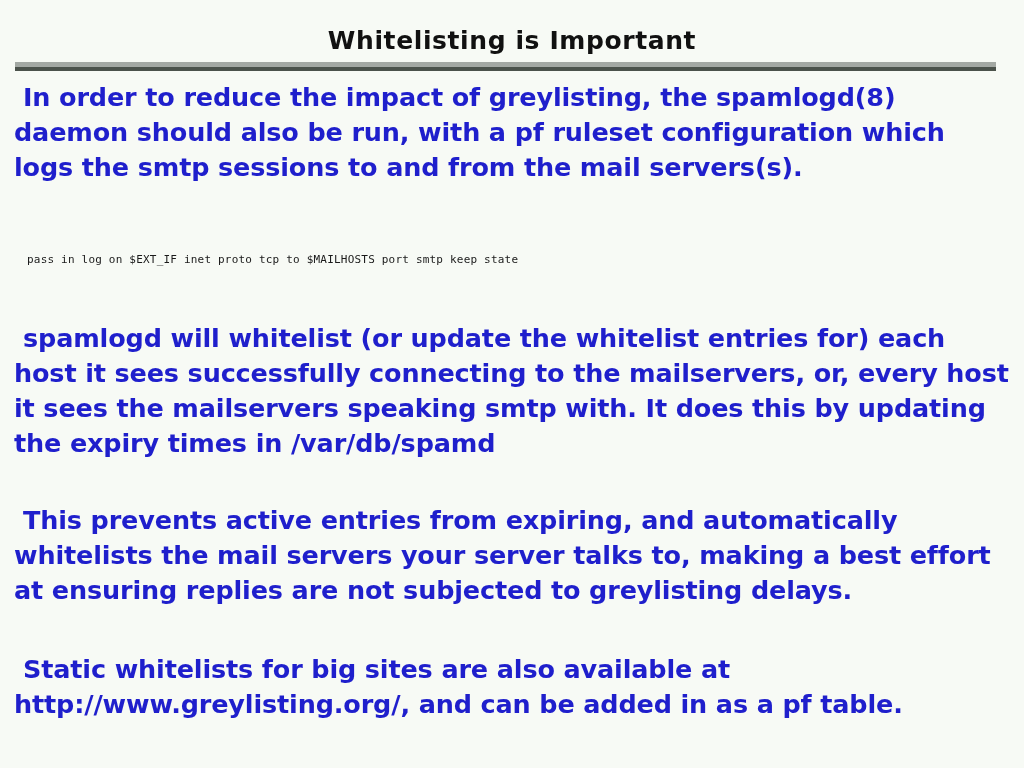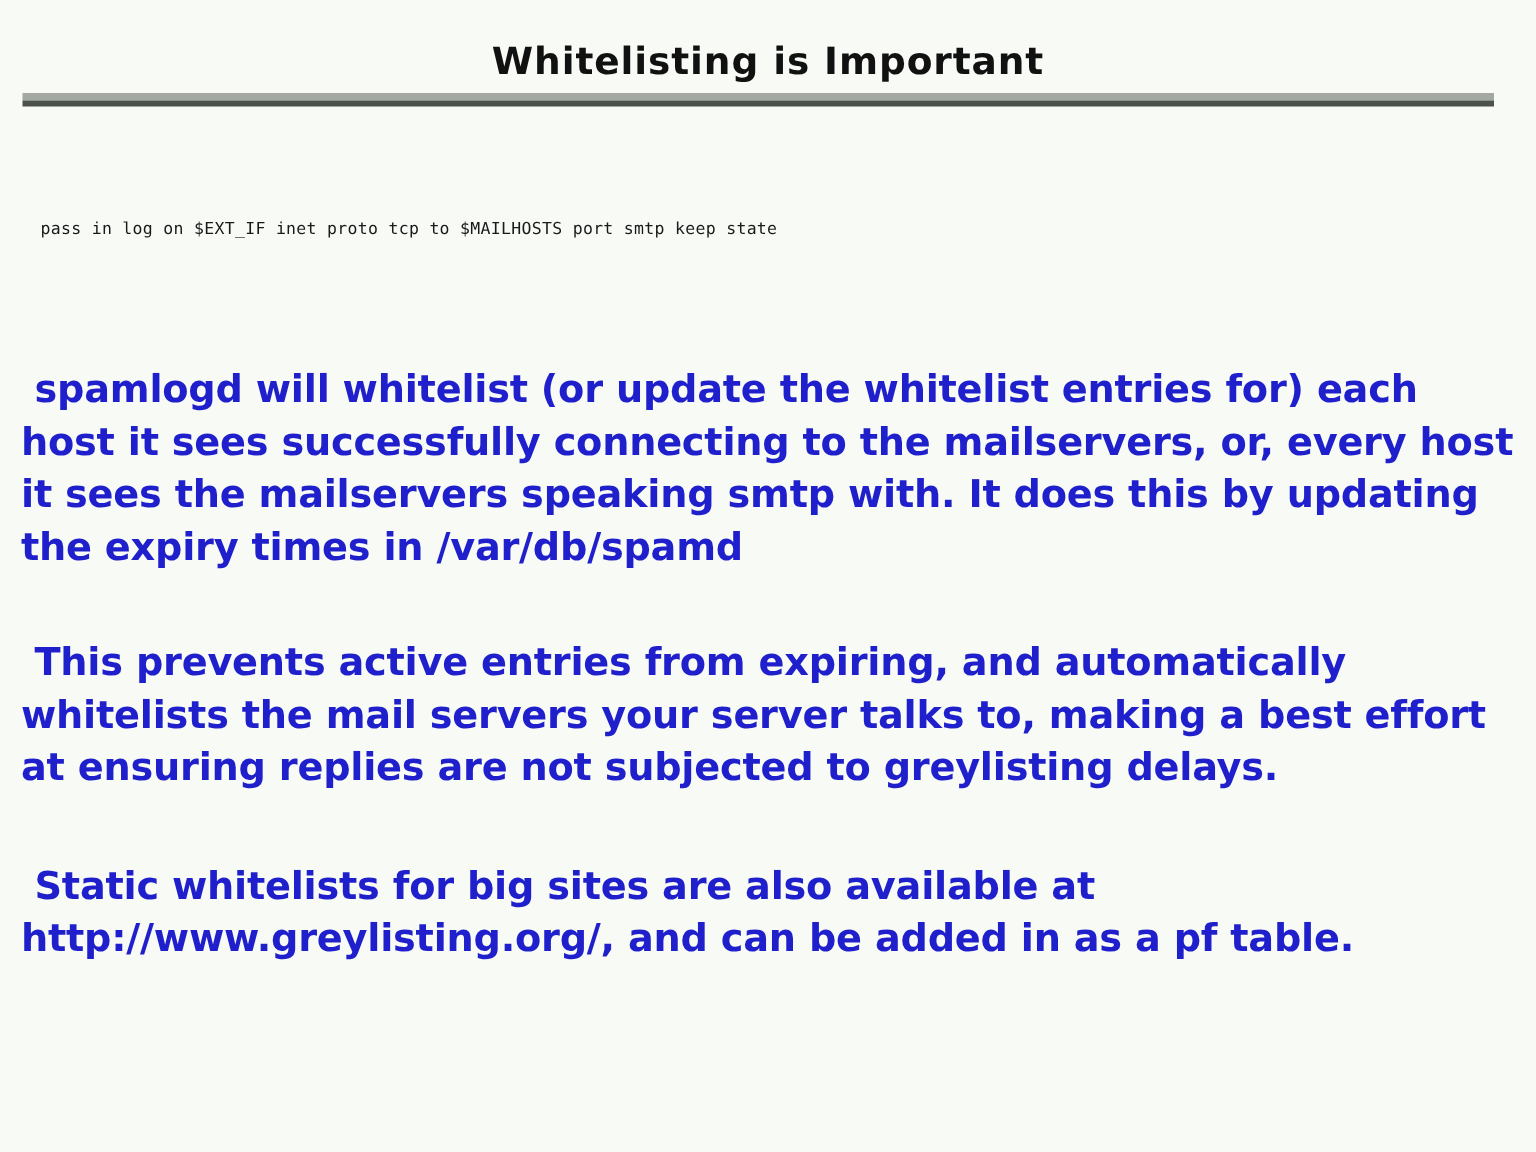--- a/index.html
+++ b/index.html
@@ -69,21 +69,21 @@
     font-weight: bold;
     font-size: 25.5px;
     line-height: 35px;
     letter-spacing: -0.15px;
     text-indent: 9px;
     margin: 0;
     white-space: pre-wrap;
   }
 
   .para-1 { margin-top: 2px; }
-  .para-2 { margin-top: 45px; }
+  .para-2 { margin-top: 16px; }
   .para-3 { margin-top: 42px; }
   .para-4 { margin-top: 44px; }
 
   
   #code-block {
     margin-top: 30px;
     margin-left: 13px;
     color: #1a1a1a;
     font-family: "DejaVu Sans Mono", monospace;
     font-size: 11px;
@@ -100,20 +100,21 @@
 
   <div id="slide-title">Whitelisting is Important</div>
 
   <div id="title-rule">
     <div class="rule-top"></div>
     <div class="rule-bottom"></div>
   </div>
 
   <div id="body-content">
 
+    <p class="para para-1">In order to reduce the impact of greylisting, the spamlogd(8) daemon should also be run, with a pf ruleset configuration which logs the smtp sessions to and from the mail servers(s).</p>
 
     <div id="code-block">
       <span class="code-line">pass in log on $EXT_IF inet proto tcp to $MAILHOSTS port smtp keep state</span>
     </div>
 
     <p class="para para-2">spamlogd will whitelist (or update the whitelist entries for) each host it sees successfully connecting to the mailservers, or, every host it sees the mailservers speaking smtp with. It does this by updating the expiry times in /var/db/spamd</p>
 
     <p class="para para-3">This prevents active entries from expiring, and automatically whitelists the mail servers your server talks to, making a best effort at ensuring replies are not subjected to greylisting delays.</p>
 
     <p class="para para-4">Static whitelists for big sites are also available at http://www.greylisting.org/, and can be added in as a pf table.</p>

